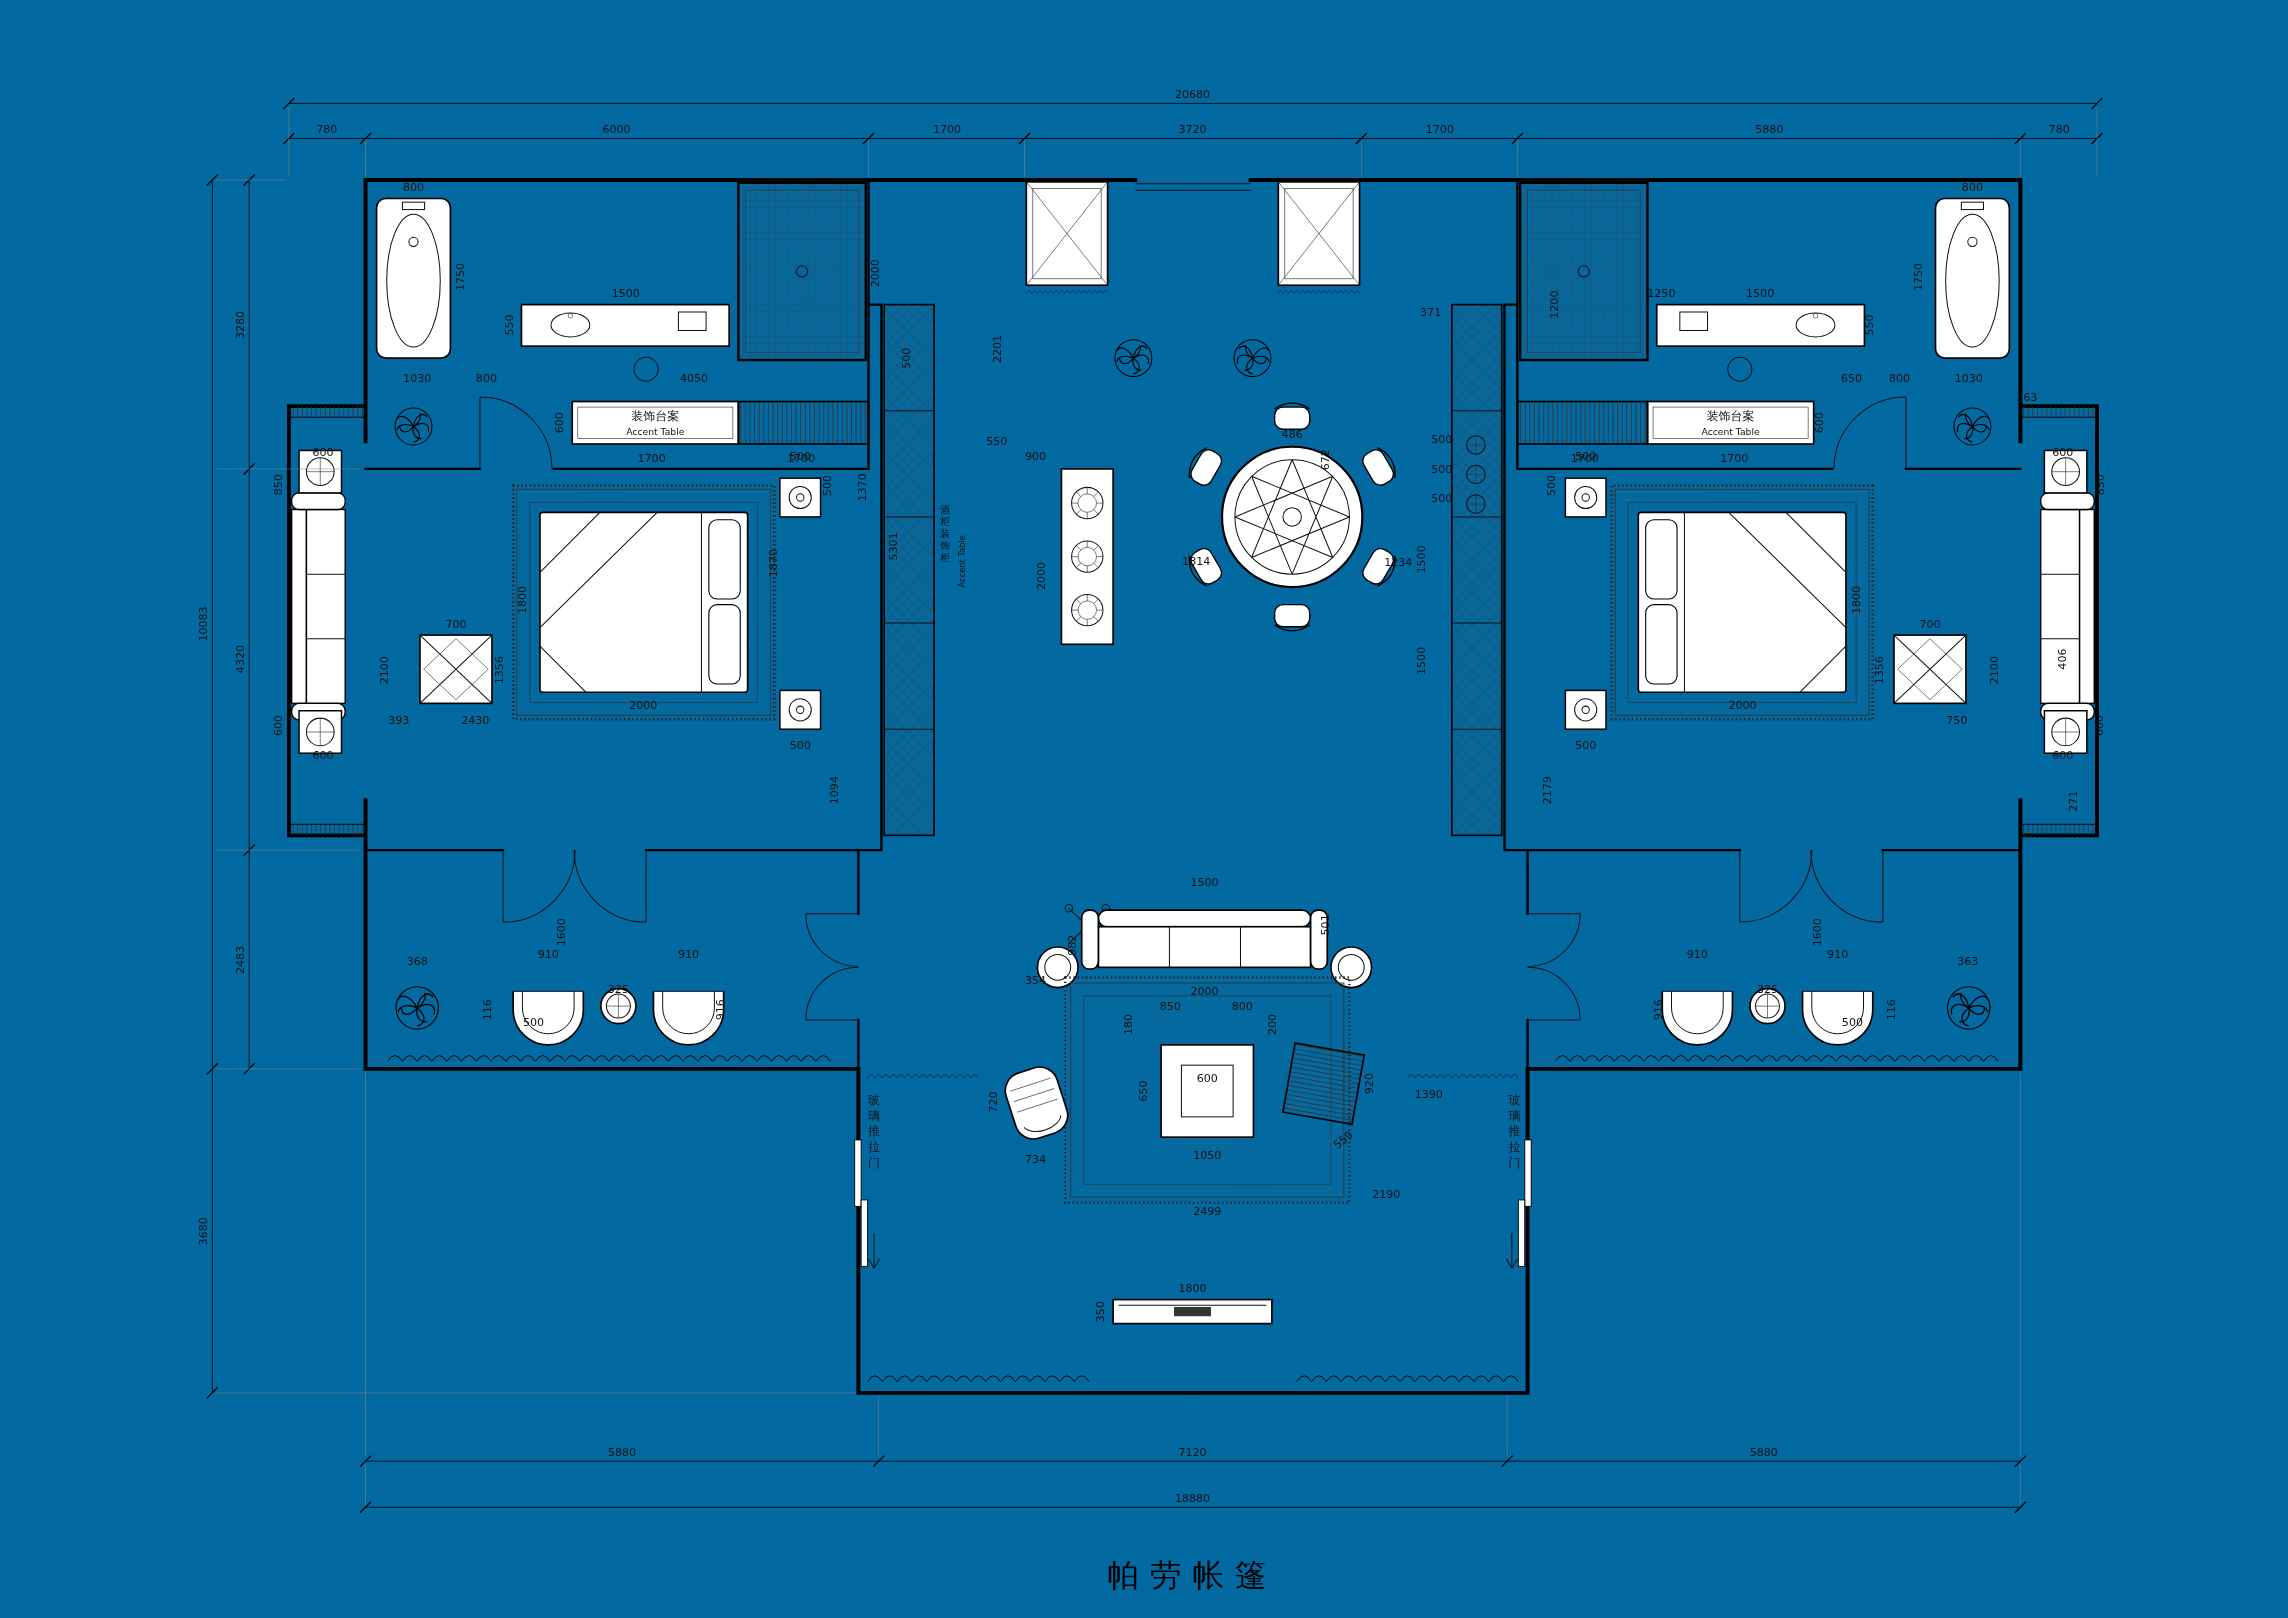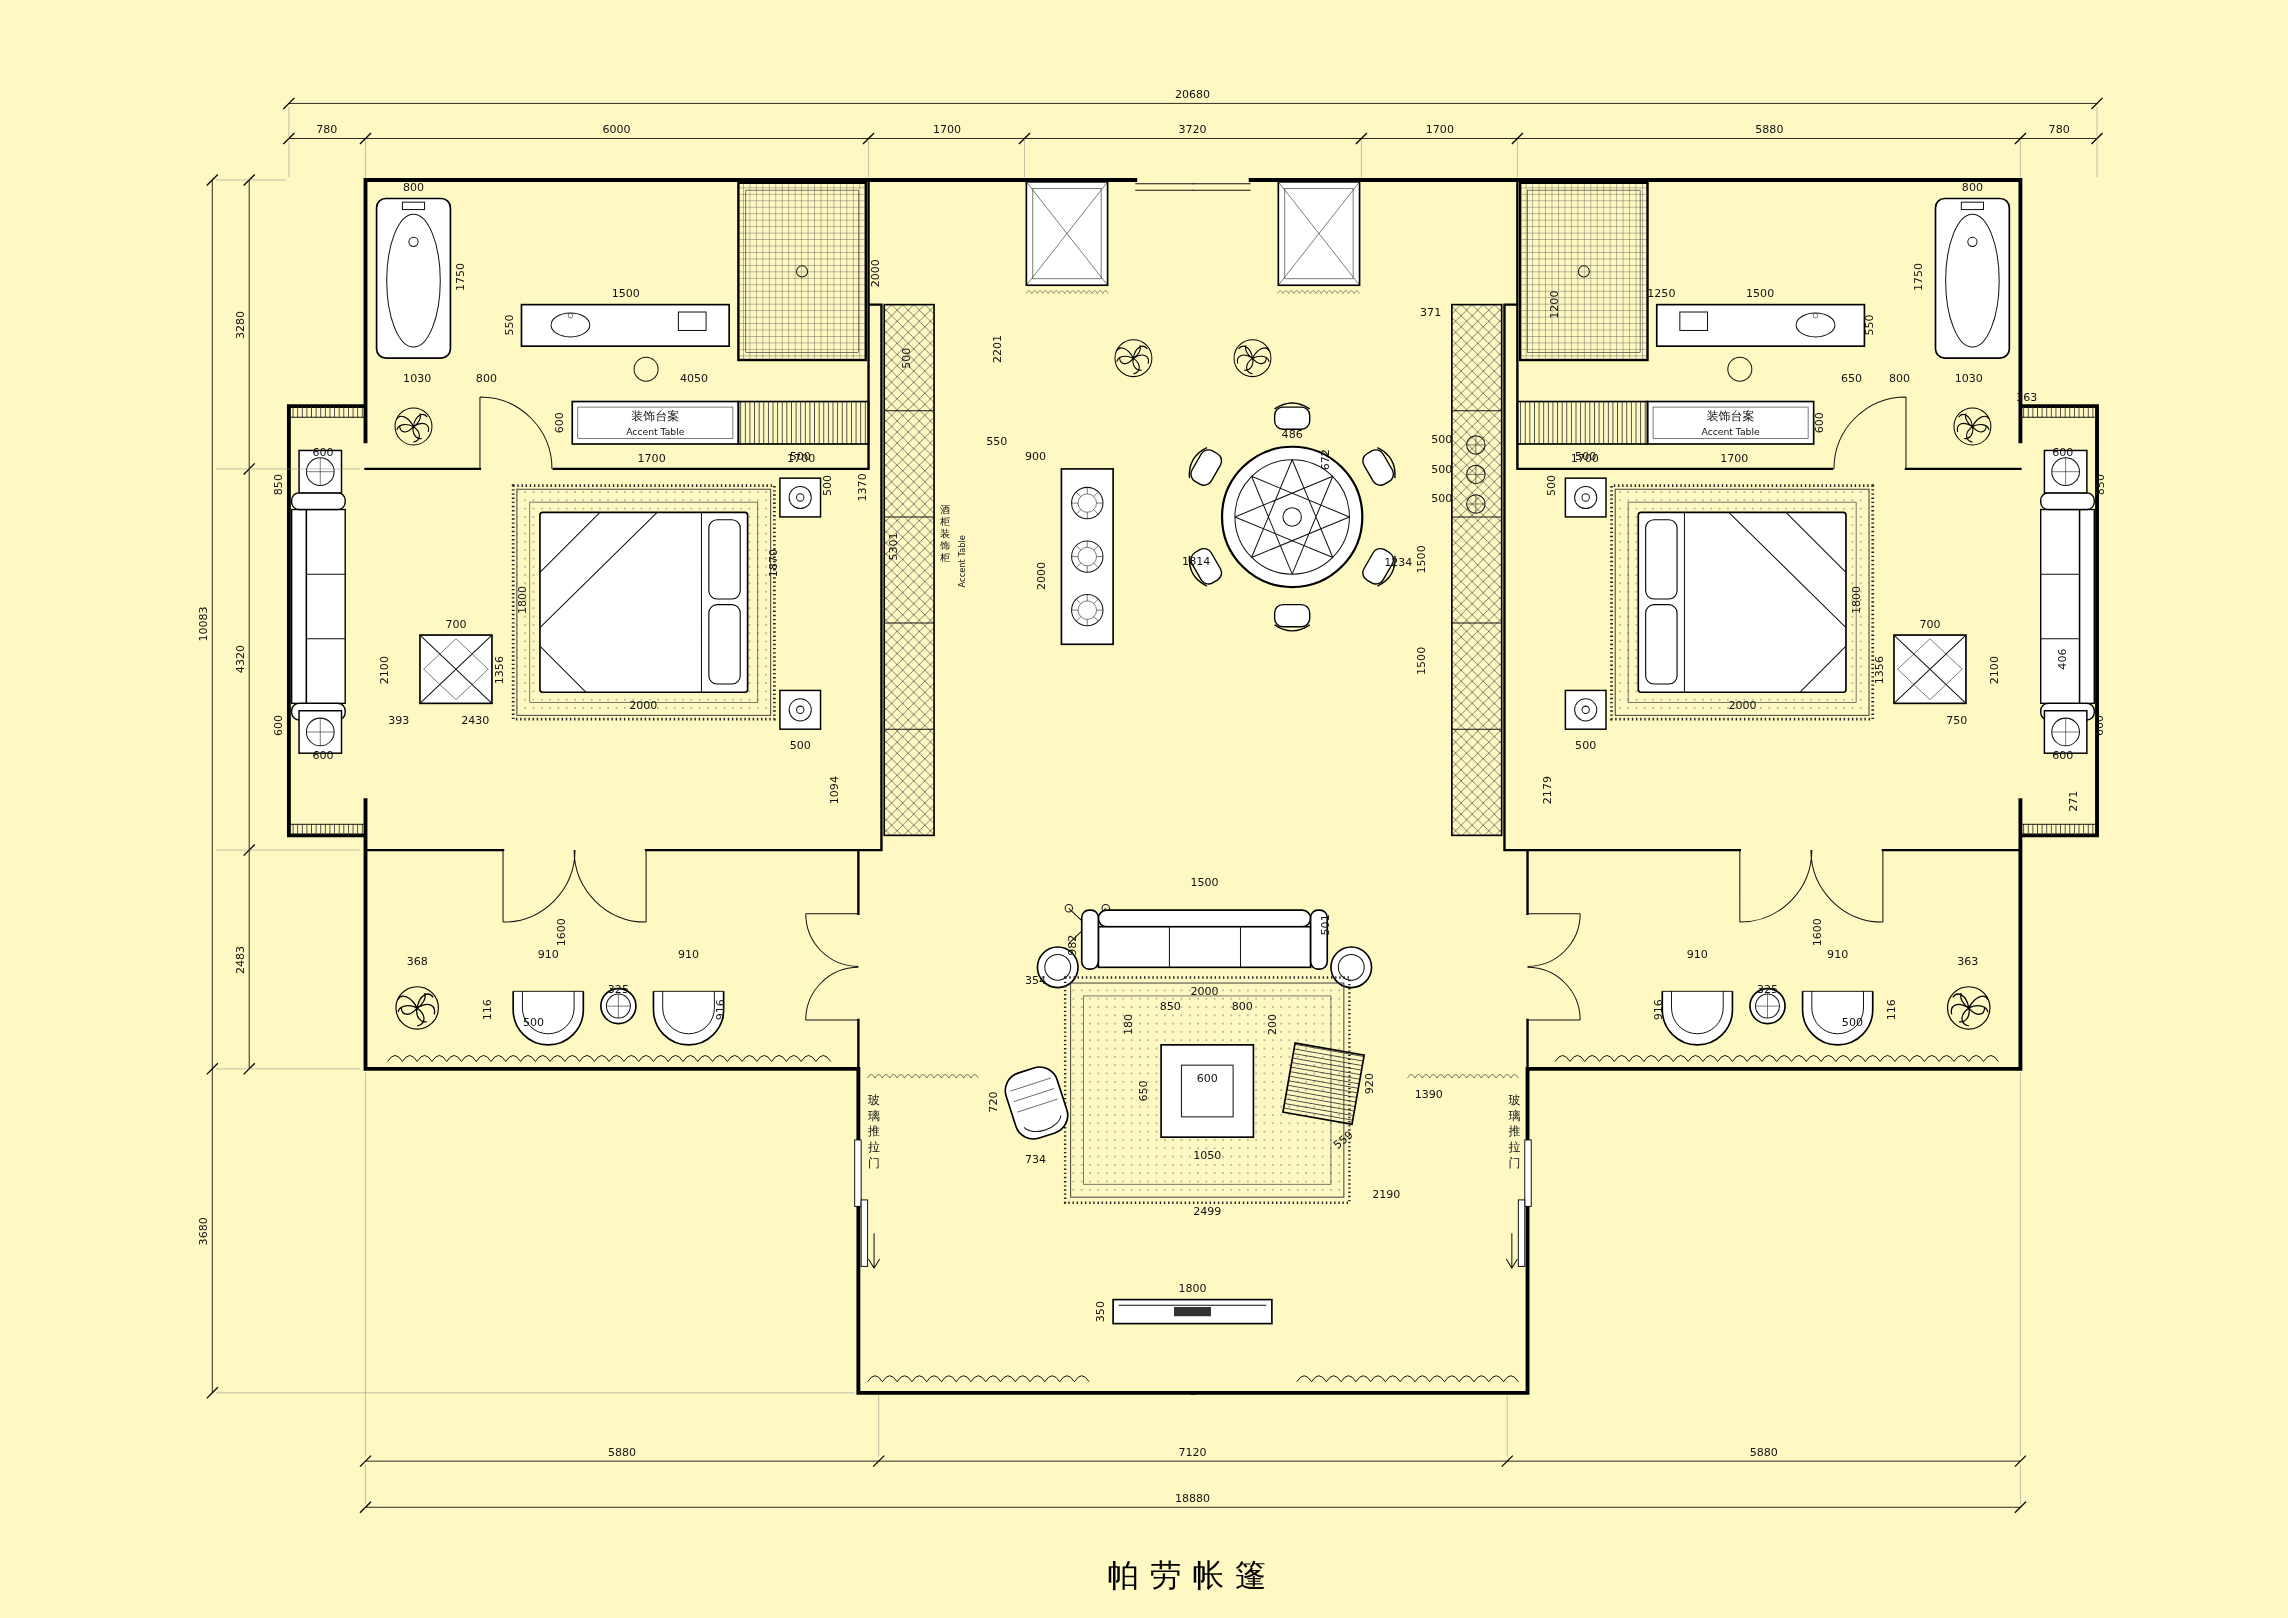--- a/index.html
+++ b/index.html
@@ -1,17 +1,17 @@
 <!DOCTYPE html>
 <html style="font-size:14.8px"><head>
 <meta charset="utf-8">
 <title>帕劳帐篷</title>
 <style>
   html,body{margin:0;padding:0;background:#fff;}
-  .stage{width:2289px;height:1619px;position:relative;background:#fef9c3;
+  .stage{width:2289px;height:1619px;position:relative;background:#0369a1;
          font-family:"Liberation Sans",sans-serif;}
   svg{display:block;}
   
   .w4{fill:none;stroke:#000;stroke-width:4.2;stroke-linecap:square;}
   .w3{fill:none;stroke:#000;stroke-width:2.6;stroke-linecap:square;}
   .w2c{fill:#fff;stroke:#000;stroke-width:1.8;}
   .w1{fill:none;stroke:#111;stroke-width:1.1;}
   .w1f{fill:#fff;stroke:#111;stroke-width:1.1;}
   .hair{fill:none;stroke:#333;stroke-width:0.7;}
   .chains line{stroke:#000;stroke-width:0.9;}

